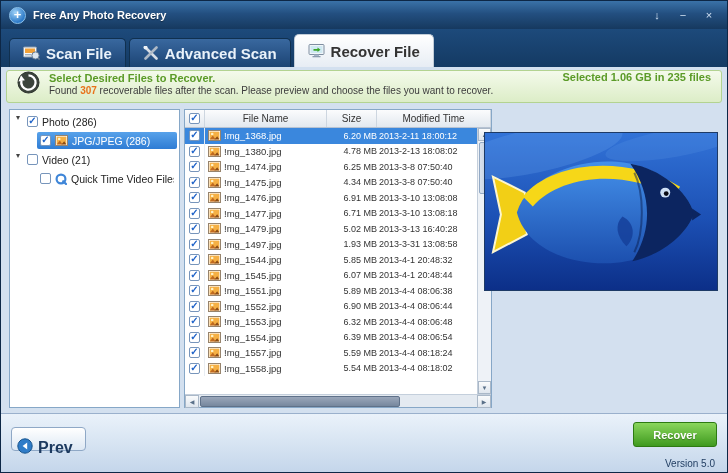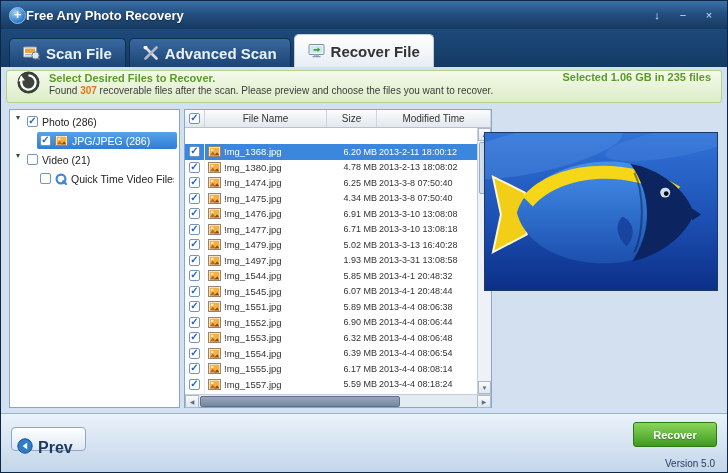--- a/index.html
+++ b/index.html
@@ -3,21 +3,21 @@
 <meta charset="utf-8">
 <style>
   * { box-sizing: border-box; margin: 0; padding: 0; }
   body { margin: 0; font-family: "Liberation Sans", sans-serif; background: #9aa8b8; }
   .window { position: relative; width: 728px; height: 473px; background: #d3e0ef; border: 1px solid #0d2746; overflow: hidden; }
 
   
   .titlebar { height: 28px; background: linear-gradient(#3a72a8 0%, #234f80 45%, #16395f 100%); display: flex; align-items: center; padding: 0 8px; }
   .logo { width: 17px; height: 17px; border-radius: 50%; background: radial-gradient(circle at 35% 30%, #9fd2f8, #2d7ac8 70%); border: 1px solid #8cc0e8; display: flex; align-items: center; justify-content: center; flex: none; }
   .logo::after { content: "+"; color: #fff; font-weight: bold; font-size: 13px; line-height: 1; margin-top: -1px; }
-  .title { color: #fff; font-weight: bold; font-size: 13px; text-shadow: 0 1px 1px rgba(0,0,0,.4); }
+  .title { color: #fff; font-weight: bold; font-size: 11px; margin-left: 7px; text-shadow: 0 1px 1px rgba(0,0,0,.4); }
   .win-controls { margin-left: auto; display: flex; gap: 6px; }
   .win-btn { width: 20px; height: 16px; display: flex; align-items: center; justify-content: center; color: #cfe0f2; font-size: 11px; cursor: pointer; }
 
   
   .tabstrip { height: 38px; background: linear-gradient(#1d4a7b, #143a63); display: flex; align-items: flex-end; padding: 0 0 0 8px; gap: 3px; }
   .tab { display: flex; align-items: center; gap: 6px; padding: 0 13px; height: 29px; border-radius: 5px 5px 0 0; background: linear-gradient(#39689f, #1c4474); border: 1px solid #10304f; border-bottom: none; color: #eaf2fa; font-size: 15px; font-weight: bold; cursor: pointer; }
   .tab.active { height: 33px; background: linear-gradient(#ffffff, #e7edf4); color: #333; border-color: #c2cdd8; }
   .tab-icon { display: inline-flex; flex: none; }
 
   
@@ -47,21 +47,21 @@
   .checkbox { width: 11px; height: 11px; background: #fff; border: 1px solid #7795bb; border-radius: 2px; display: inline-flex; align-items: center; justify-content: center; flex: none; cursor: pointer; }
   .checkbox.checked::after { content: "✓"; font-size: 10px; font-weight: bold; color: #1e62c8; line-height: 1; margin-top: -1px; }
 
   
   .table-header { height: 18px; display: flex; align-items: stretch; background: linear-gradient(#fbfcfd, #e2e8ef); border-bottom: 1px solid #b6c2d2; font-size: 10px; color: #333; flex: none; }
   .hc { border-right: 1px solid #cdd6e0; display: flex; align-items: center; justify-content: center; cursor: pointer; }
   .hc.cbcol { width: 20px; } .hc.name { width: 122px; } .hc.size { width: 50px; } .hc.time { flex: 1; }
   .table-body { flex: 1; display: flex; overflow: hidden; }
   .rows { flex: 1; overflow: hidden; }
   .file-row { display: flex; align-items: center; height: 15.5px; font-size: 9px; color: #333; cursor: pointer; }
-  .file-row.selected { background: #3a87dd; color: #fff; margin-top: 16px; }
+  .file-row.selected { background: #3a87dd; color: #fff; }
   .cell { overflow: hidden; white-space: nowrap; }
   .cell.cbcol { width: 20px; display: flex; justify-content: center; border-right: 1px solid #e8edf3; align-self: stretch; align-items: center; }
   .cell.name { width: 122px; display: flex; align-items: center; gap: 3px; padding-left: 3px; font-size: 9.5px; }
   .cell.size { width: 50px; text-align: right; }
   .cell.time { flex: 1; padding-left: 2px; }
   .file-icon { display: inline-flex; flex: none; }
 
   
   .vscroll { width: 14px; background: #eef2f7; border-left: 1px solid #c4cfdc; display: flex; flex-direction: column; }
   .sbtn { background: linear-gradient(#fafbfc, #dfe6ee); border: 1px solid #aab8c8; color: #5a7089; display: flex; align-items: center; justify-content: center; font-size: 6px; cursor: pointer; flex: none; }
@@ -472,39 +472,20 @@
                     <rect x="1.6" y="1.6" width="9.8" height="7.8" fill="#f5b044"></rect>
                     <circle cx="4.2" cy="4" r="1.3" fill="#fff3c8"></circle>
                     <path d="M1.6 9.4 L4.8 5.6 L7.6 9.4 Z" fill="#c06a20"></path>
                     <path d="M6.4 9.4 L9.2 6.2 L11.4 9.4 Z" fill="#8a4a14"></path>
                   </svg>
                 </span>
                 <span>!mg_1554.jpg</span>
               </span>
     <span class="cell size">6.39 MB</span>
     <span class="cell time">2013-4-4 08:06:54</span>
-  </div>
-            <div class="file-row">
-    <span class="cell cbcol">
-                <span class="checkbox checked"></span>
-              </span>
-    <span class="cell name">
-                <span class="file-icon">
-                  <svg width="13" height="11" viewBox="0 0 13 11">
-                    <rect x="0.5" y="0.5" width="12" height="10" fill="#fff" stroke="#97846d"></rect>
-                    <rect x="1.6" y="1.6" width="9.8" height="7.8" fill="#f5b044"></rect>
-                    <circle cx="4.2" cy="4" r="1.3" fill="#fff3c8"></circle>
-                    <path d="M1.6 9.4 L4.8 5.6 L7.6 9.4 Z" fill="#c06a20"></path>
-                    <path d="M6.4 9.4 L9.2 6.2 L11.4 9.4 Z" fill="#8a4a14"></path>
-                  </svg>
-                </span>
-                <span>!mg_1555.jpg</span>
-              </span>
-    <span class="cell size">6.17 MB</span>
-    <span class="cell time">2013-4-4 08:08:14</span>
   </div>
             <div class="file-row">
     <span class="cell cbcol">
                 <span class="checkbox checked"></span>
               </span>
     <span class="cell name">
                 <span class="file-icon">
                   <svg width="13" height="11" viewBox="0 0 13 11">
                     <rect x="0.5" y="0.5" width="12" height="10" fill="#fff" stroke="#97846d"></rect>
                     <rect x="1.6" y="1.6" width="9.8" height="7.8" fill="#f5b044"></rect>

